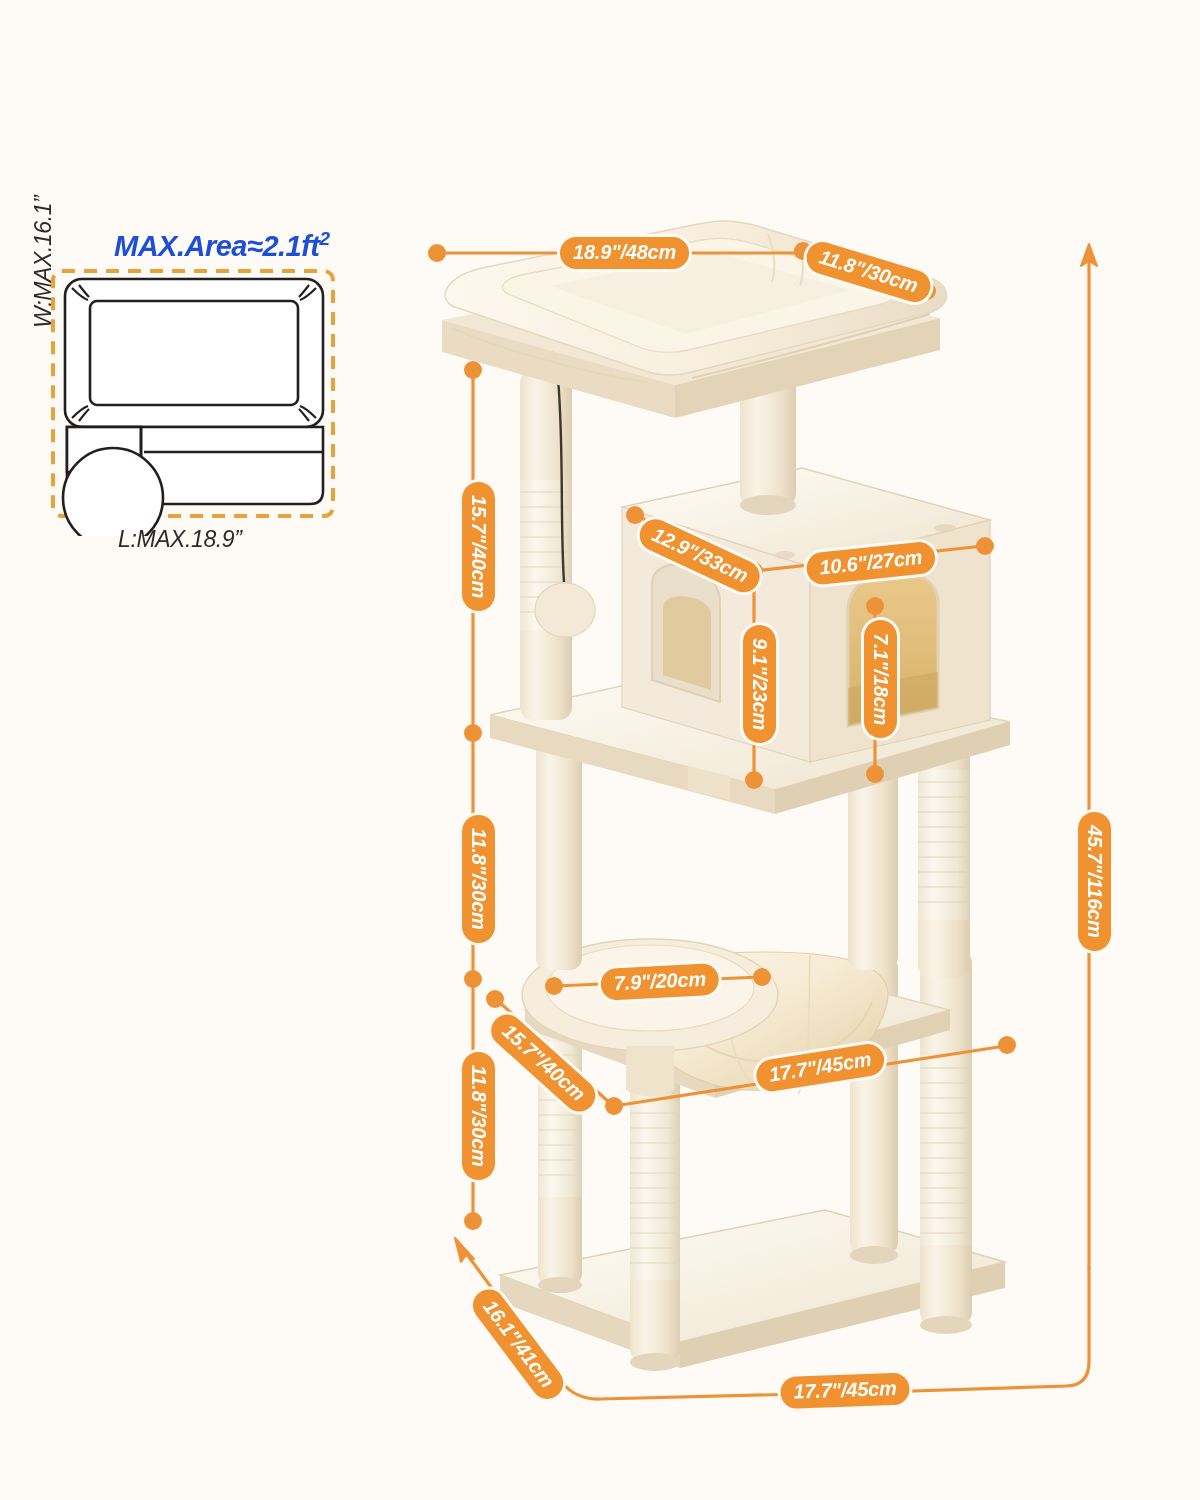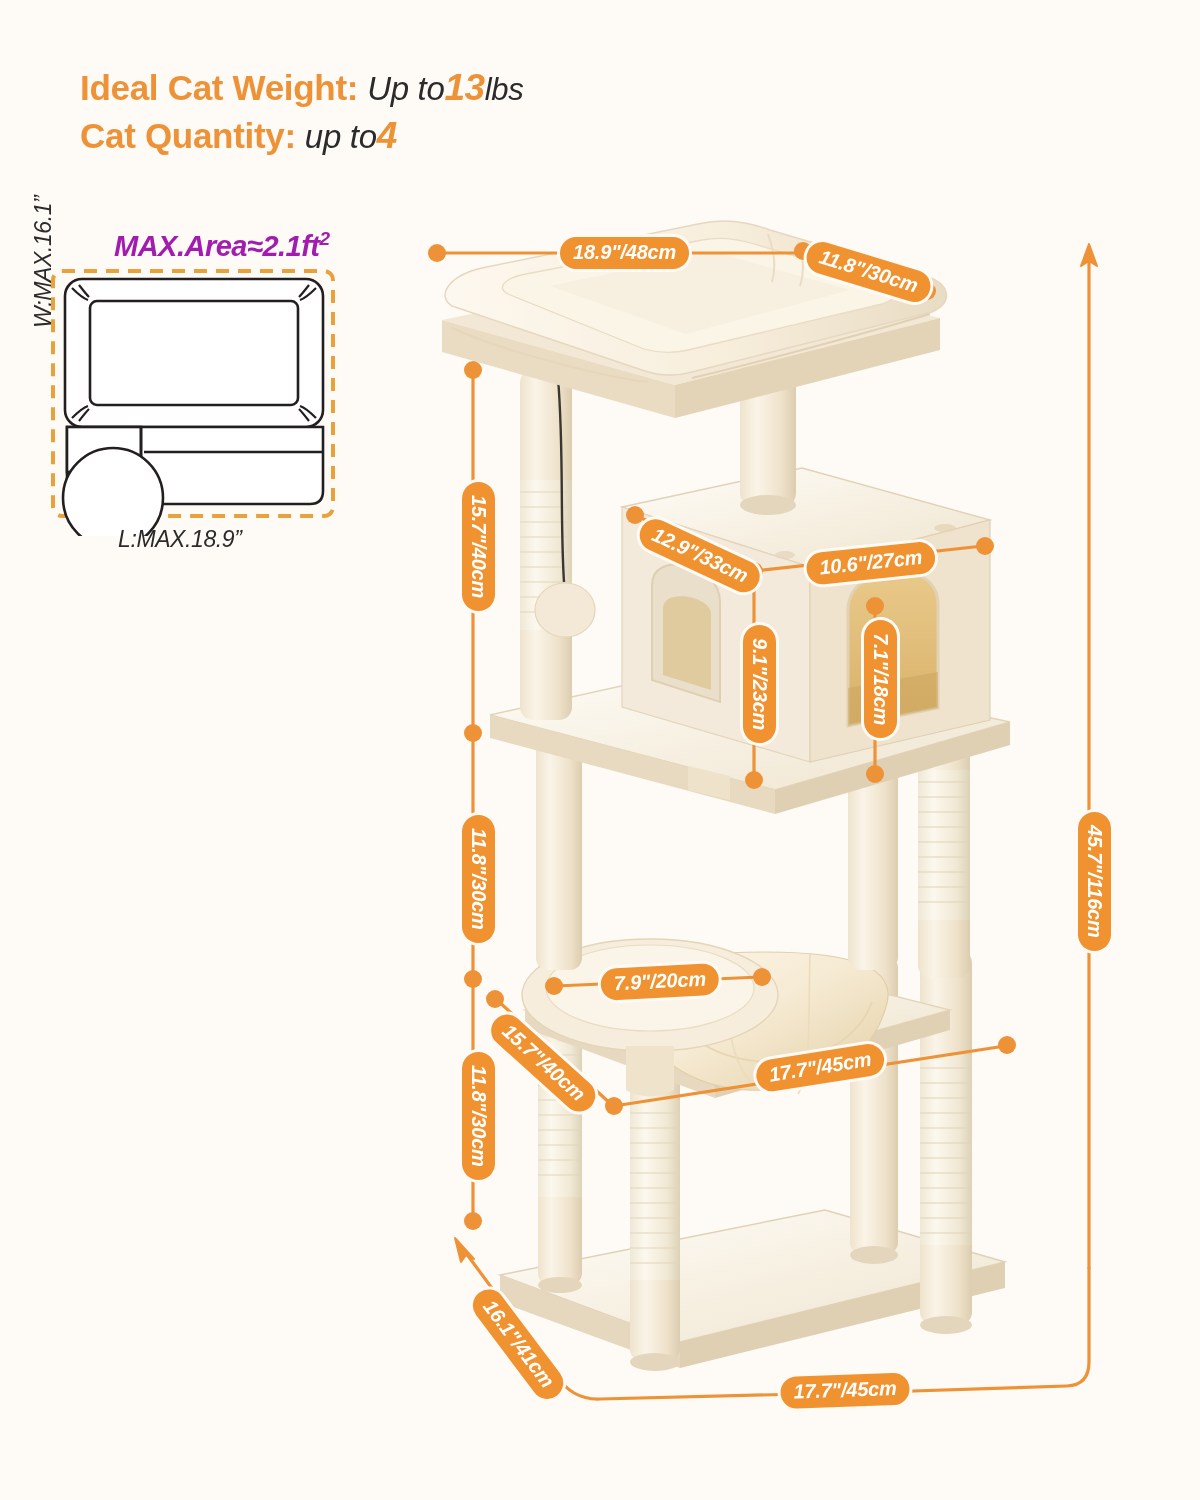--- a/index.html
+++ b/index.html
@@ -30,21 +30,21 @@
     letter-spacing:-0.5px;
   }
   .hdr-unit{
     font-size:31px;font-style:italic;color:#2B2B2B;letter-spacing:-0.3px;
   }
 
   
   .fp{position:absolute;left:48px;top:228px;width:390px;height:340px;}
   .fp-title{
     position:absolute;left:66px;top:0;
-    font-size:29px;font-weight:bold;font-style:italic;color:#a21caf;
+    font-size:29px;font-weight:bold;font-style:italic;color:#1d4ed8;
     white-space:nowrap;letter-spacing:-0.5px;
   }
   .fp-sup{font-size:19px;vertical-align:super;}
   .fp-svg{position:absolute;left:0;top:38px;}
   .fp-w{
     position:absolute;left:-18px;top:100px;width:200px;
     font-size:23px;font-style:italic;color:#2B2B2B;
     transform:rotate(-90deg);transform-origin:left top;
     white-space:nowrap;letter-spacing:-0.4px;
   }
@@ -77,28 +77,20 @@
   .pill.v{
     padding:13px 6px;font-size:20px;line-height:21px;
     writing-mode:vertical-rl;
   }
 </style>
 </head>
 <body>
 
 <div class="stage">
 
-  <div class="hdr">
-    <div class="hdr-row">
-      <span class="hdr-key">Ideal Cat Weight:</span><span class="hdr-val">Up to</span><span class="hdr-num">13</span><span class="hdr-unit">lbs</span>
-    </div>
-    <div class="hdr-row">
-      <span class="hdr-key">Cat Quantity:</span><span class="hdr-val">up to</span><span class="hdr-num">4</span>
-    </div>
-  </div>
 
   <div class="fp">
     <div class="fp-title"><span>MAX.Area≈2.1ft</span><span class="fp-sup">2</span></div>
 
     <svg class="fp-svg" width="310" height="270" viewBox="0 0 310 270">
 
       <rect x="5" y="5" width="280" height="245" rx="9" ry="9" fill="none" stroke="#E9A13C" stroke-width="4" stroke-dasharray="13 9" stroke-linecap="butt"></rect>
 
       <rect x="17" y="13" width="258" height="148" rx="17" ry="17" fill="#ffffff" stroke="#231F20" stroke-width="2.6"></rect>
 

